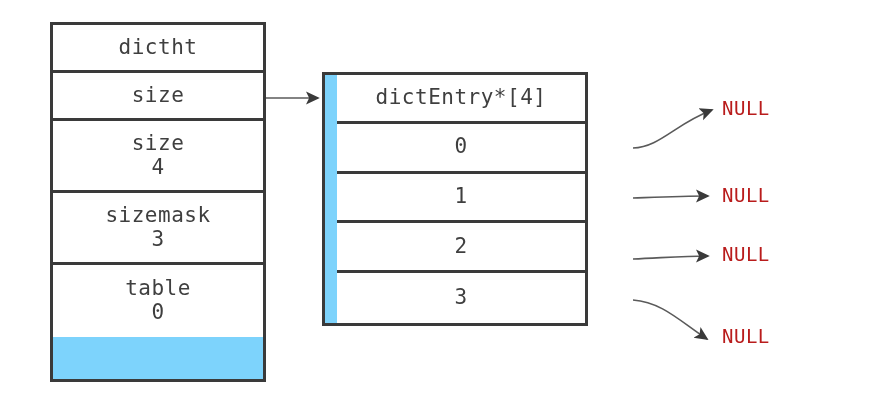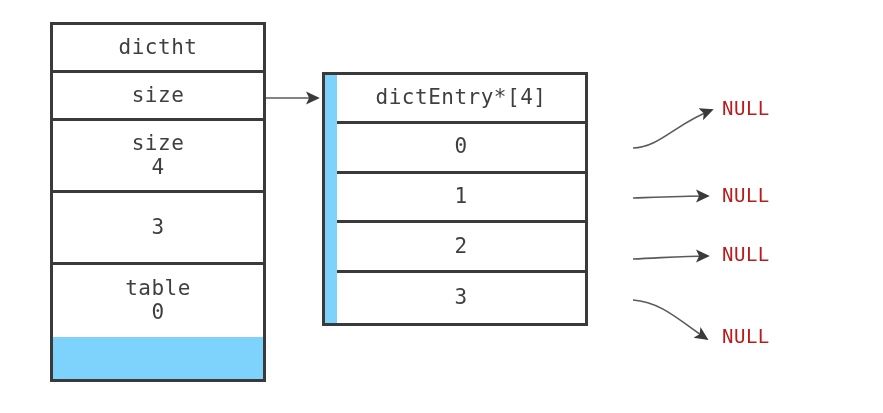--- a/index.html
+++ b/index.html
@@ -110,20 +110,21 @@
     <div class="row single">
       <span class="row-label">size</span>
     </div>
 
     <div class="row pair">
       <span class="row-label">size</span>
       <span class="row-value">4</span>
     </div>
 
     <div class="row pair">
+      <span class="row-label">sizemask</span>
       <span class="row-value">3</span>
     </div>
 
     <div class="row pair">
       <span class="row-label">table</span>
       <span class="row-value">0</span>
     </div>
 
   </div>
 

